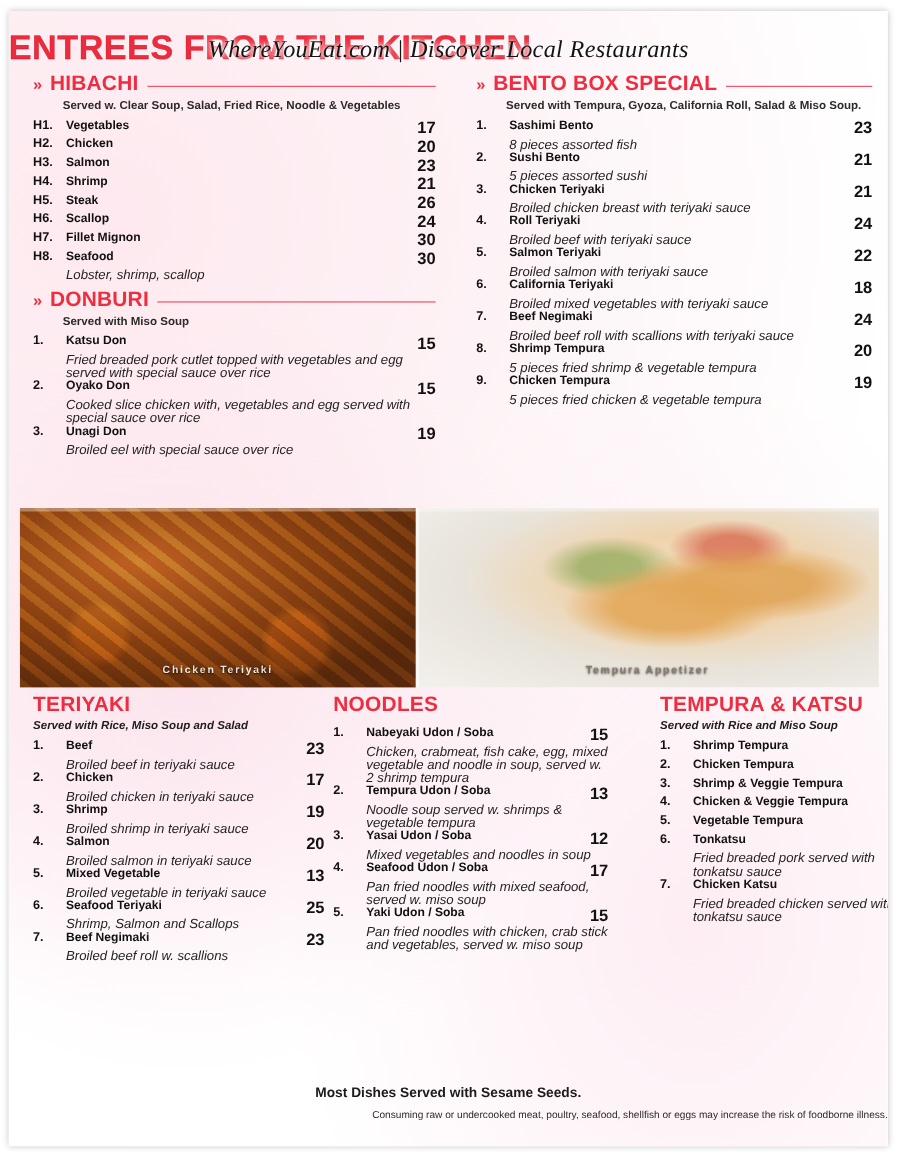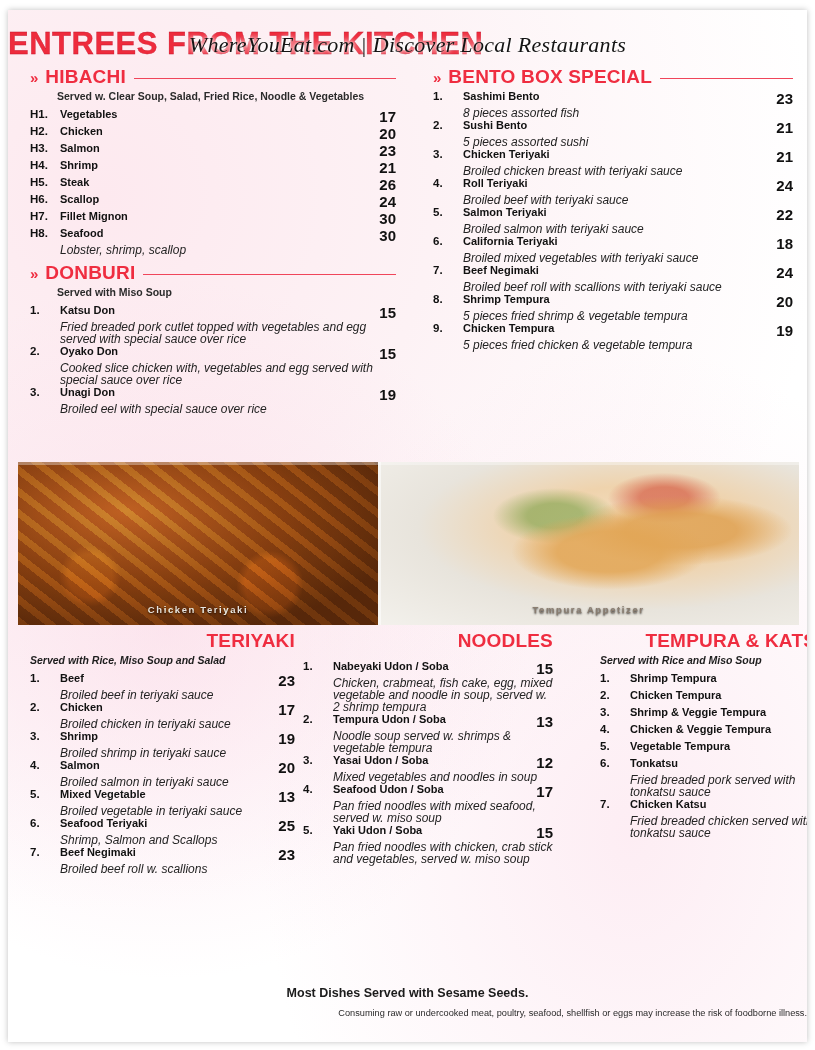--- a/index.html
+++ b/index.html
@@ -112,21 +112,21 @@
   .photos .seam{position:absolute;top:0;bottom:0;left:360px;width:3px;background:rgba(255,255,255,.55);}
   .photos .topedge{position:absolute;left:0;right:0;top:0;height:3px;background:rgba(255,255,255,.35);}
 
   
   .botsec{position:absolute;top:620px;left:0;width:799px;height:360px;}
   .bcol{position:absolute;top:0;}
   .bc1{left:22px;width:265px;}
   .bc2{left:295px;width:250px;}
   .bc3{left:592px;width:230px;}
   .bhead{
-    font-size:19px;font-weight:bold;color:#ef2d40;letter-spacing:.2px;margin-bottom:2px;text-align:right;
+    font-size:19px;font-weight:bold;color:#ef2d40;letter-spacing:.2px;margin-bottom:2px;
   }
   .bnote{font-size:10.5px;font-style:italic;font-weight:bold;color:#1d1d1d;margin:0 0 6px 0;}
 
   .footer{
     position:absolute;left:0;right:0;bottom:42px;text-align:center;
     font-size:12.5px;font-weight:bold;color:#1b1b1b;
   }
   .disclaimer{
     position:absolute;left:0;right:0;bottom:24px;text-align:right;
     font-size:9.2px;color:#2a2a2a;
@@ -237,20 +237,21 @@
       </tbody>
         </table>
     </div>
 
     <div class="col col-right">
       <div class="secthead">
         <span class="chev">»</span>
         <span>BENTO BOX SPECIAL</span>
         <span class="rule"></span>
       </div>
+      <div class="subnote">Served with Tempura, Gyoza, California Roll, Salad &amp; Miso Soup.</div>
       <table class="menu">
         <tbody>
             <tr>
               <td class="num">1.</td>
               <td class="nm">Sashimi Bento</td>
               <td class="pr">23</td>
             </tr>
         <tr>
               <td></td>
               <td class="desc" colspan="2">8 pieces assorted fish</td>

